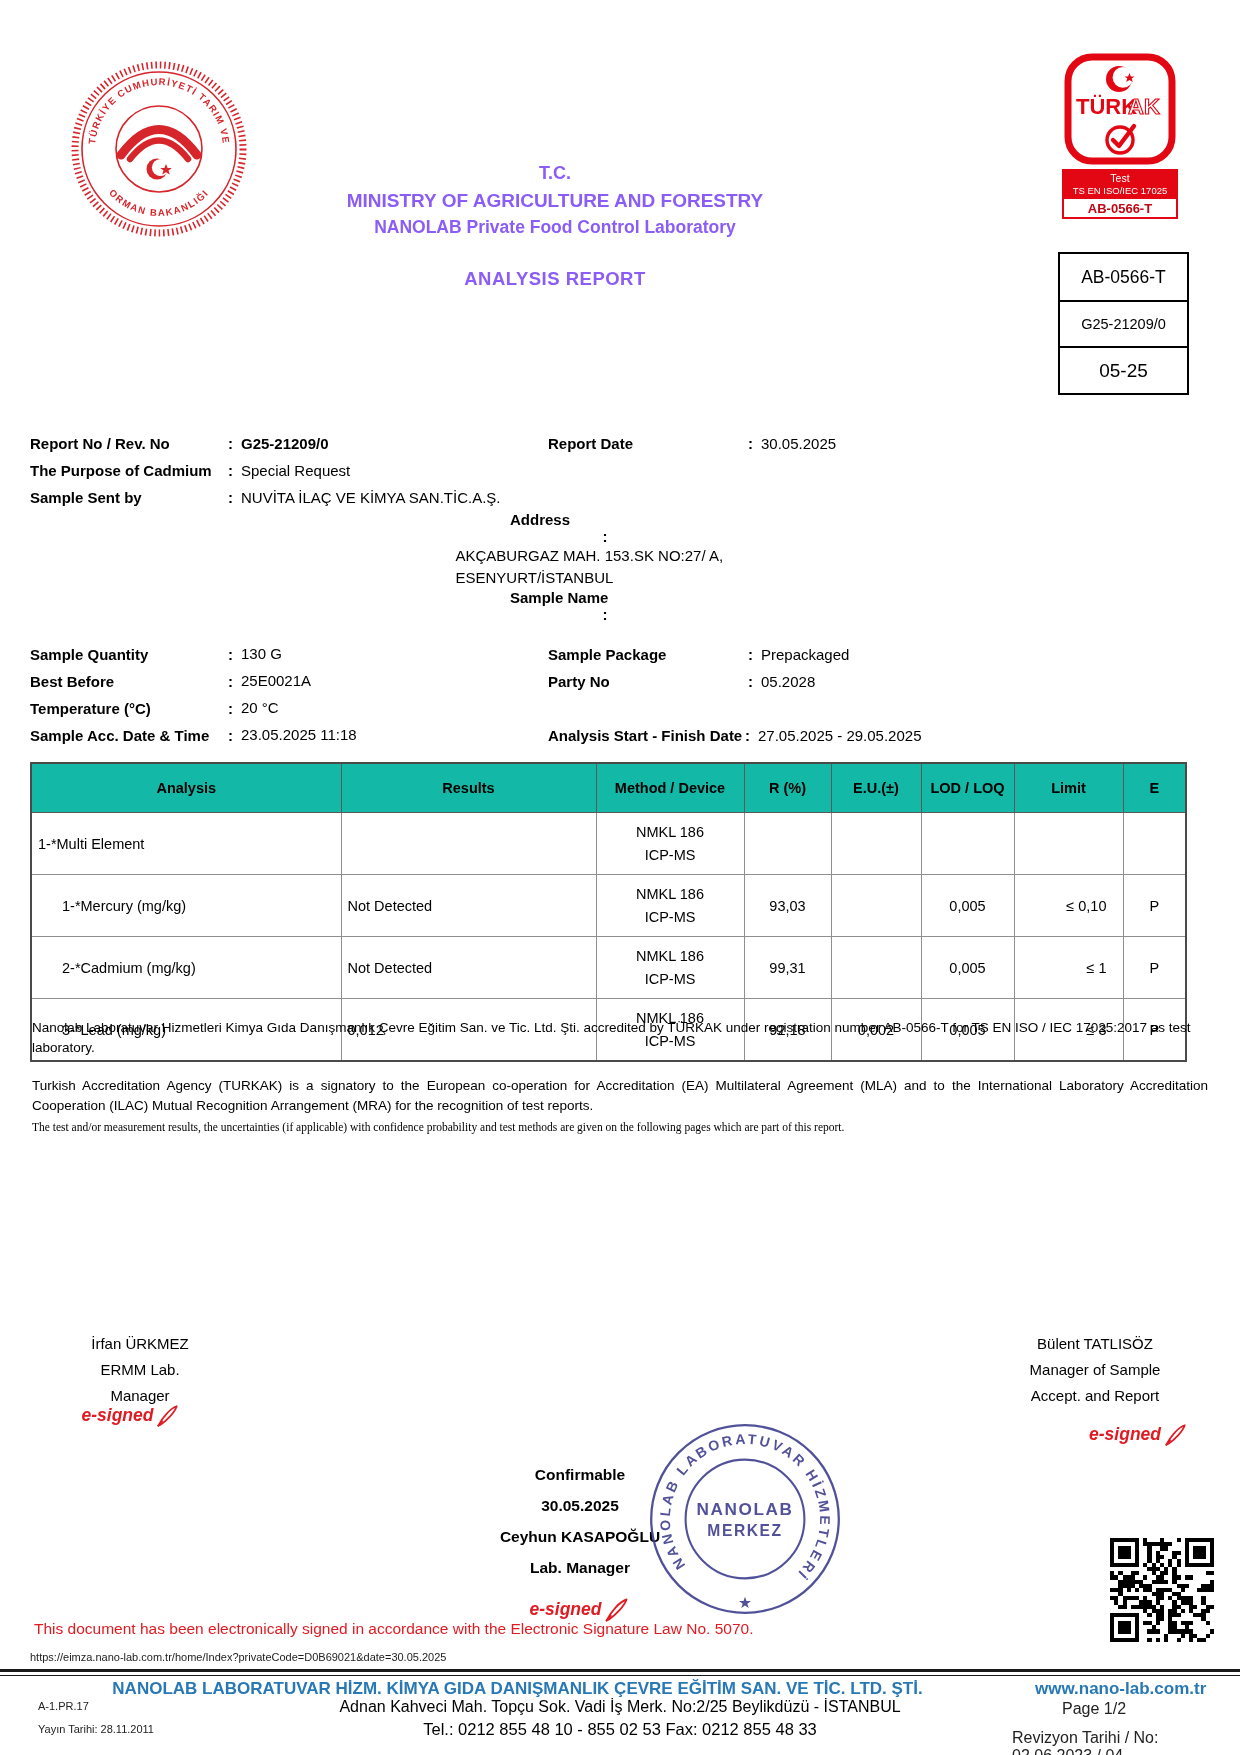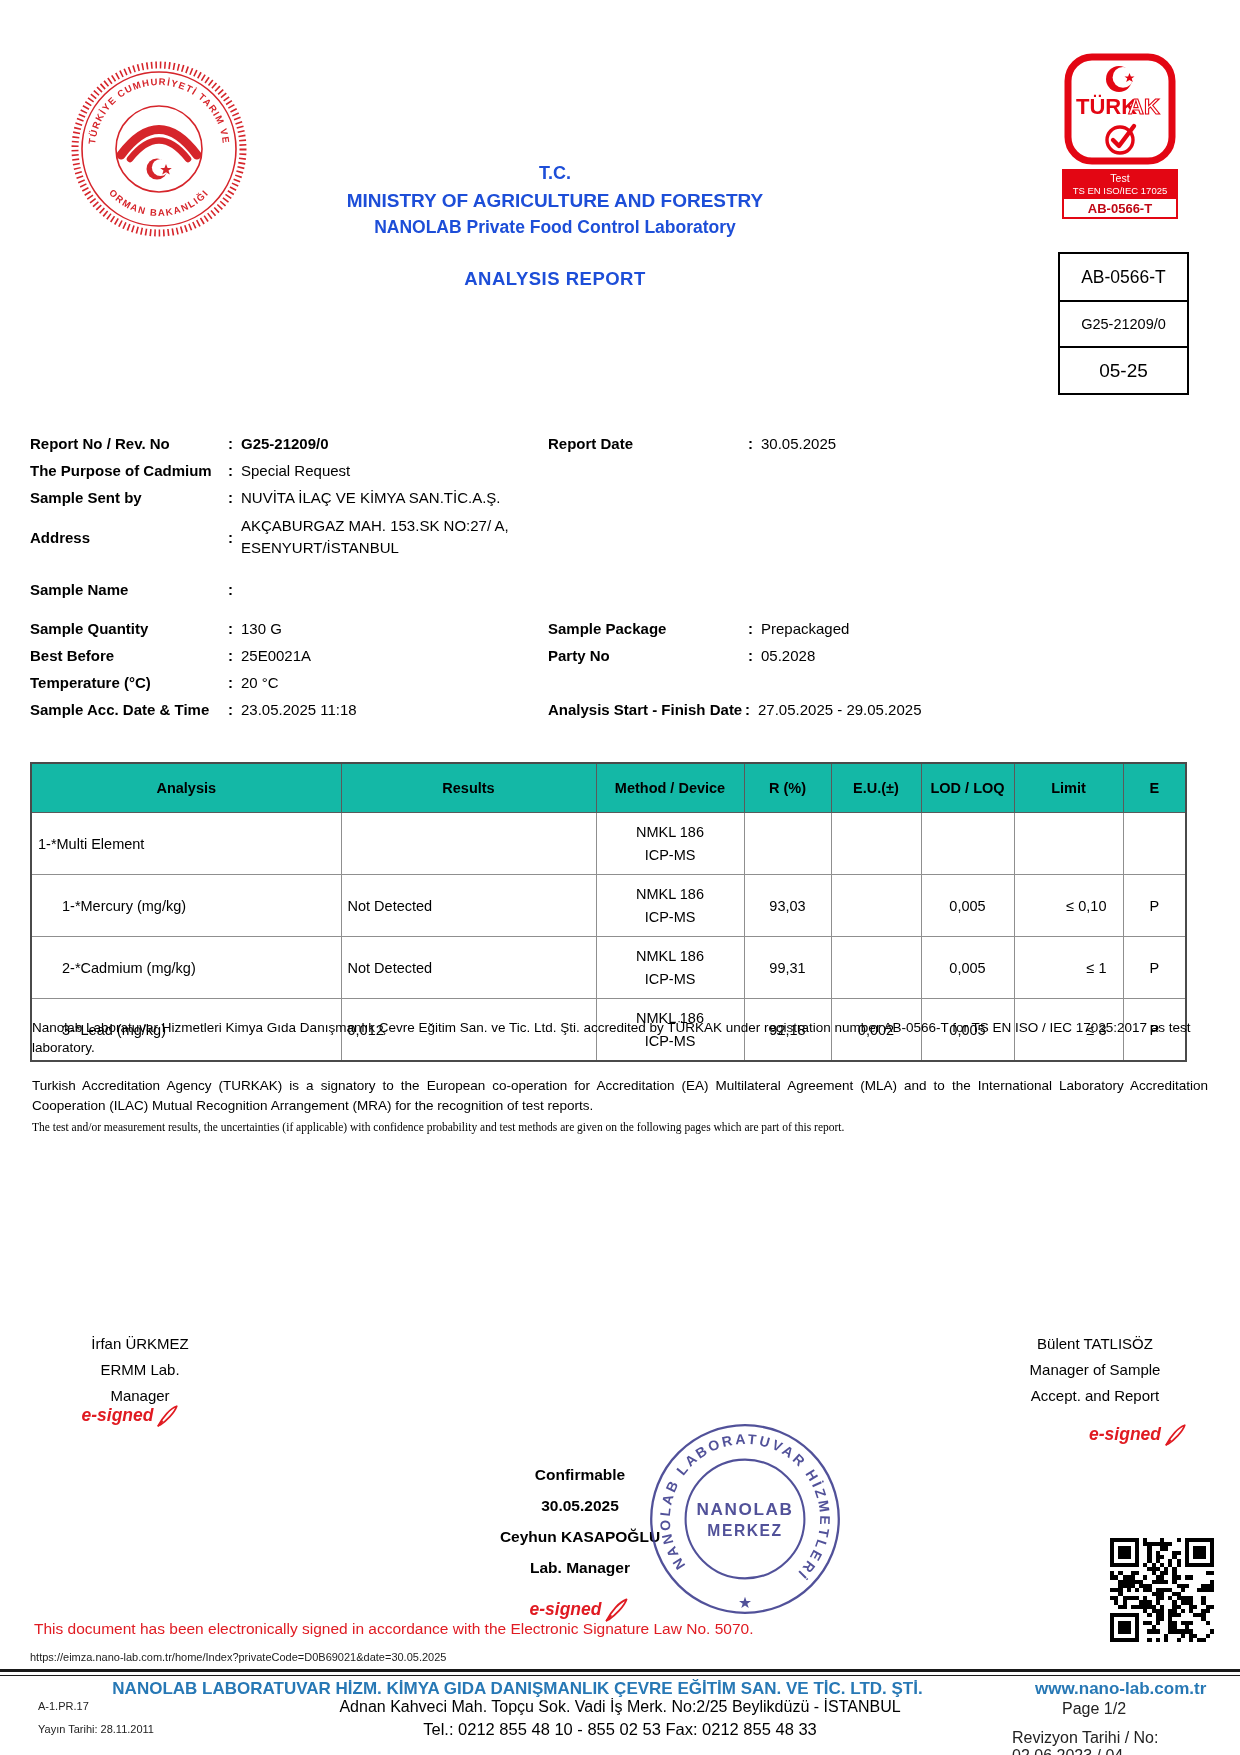--- a/index.html
+++ b/index.html
@@ -1,21 +1,21 @@
 <!DOCTYPE html>
 <html><head>
 <meta charset="utf-8">
 <style>
   html,body{margin:0;padding:0;background:#fff;}
   .page{position:relative;width:1240px;height:1755px;background:#fff;
         font-family:"Liberation Sans",sans-serif;color:#111;overflow:hidden;}
 
   
   .seal{position:absolute;left:66px;top:56px;width:186px;height:186px;}
-  .hdr{position:absolute;left:150px;top:163px;width:810px;text-align:center;font-weight:bold;color:#1d4ed8;}
+  .hdr{position:absolute;left:150px;top:163px;width:810px;text-align:center;font-weight:bold;color:#8b5cf6;}
   .hdr .tc{font-size:18px;}
   .hdr .ministry{font-size:19px;margin-top:6px;}
   .hdr .lab{font-size:17.5px;margin-top:5px;}
   .hdr .rtitle{font-size:18.5px;margin-top:30px;letter-spacing:.5px;}
 
   .turkak{position:absolute;left:1062px;top:52px;width:116px;}
   .turkak svg{display:block;margin:0 auto;}
   .tk-redbox{background:#e30613;color:#fff;text-align:center;margin-top:3px;padding:3px 0 2px;line-height:1.25;}
   .tk-redbox .l1{font-size:10.5px;}
   .tk-redbox .l2{font-size:9.5px;}
@@ -24,21 +24,21 @@
   .sideboxes{position:absolute;left:1058px;top:252px;width:127px;border:2px solid #000;}
   .sb{border-bottom:2px solid #000;display:flex;align-items:center;justify-content:center;text-align:center;color:#000;}
   .sb:last-child{border-bottom:none;}
   .sb1{height:46px;font-size:17.5px;}
   .sb2{height:44px;font-size:14.5px;}
   .sb3{height:45px;font-size:19px;}
 
   
   .info{position:absolute;left:30px;top:430px;width:1158px;font-size:15px;color:#000;}
   .irow{display:flex;align-items:center;min-height:27px;}
-  .irow.tall{min-height:52px;}
+  .irow.tall{min-height:52px;flex-direction:column;}
   .ilabel{width:198px;font-weight:bold;flex:none;}
   .icolon{width:13px;font-weight:bold;flex:none;}
   .ival{width:307px;flex:none;line-height:1.45;}
   .ival.bold{font-weight:bold;}
   .ilabel-r{width:200px;font-weight:bold;flex:none;}
   .ilabel-r.wide{width:197px;}
   .ival-r{flex:1;}
 
   
   .rtable{position:absolute;left:30px;top:762px;width:1155px;border-collapse:collapse;

